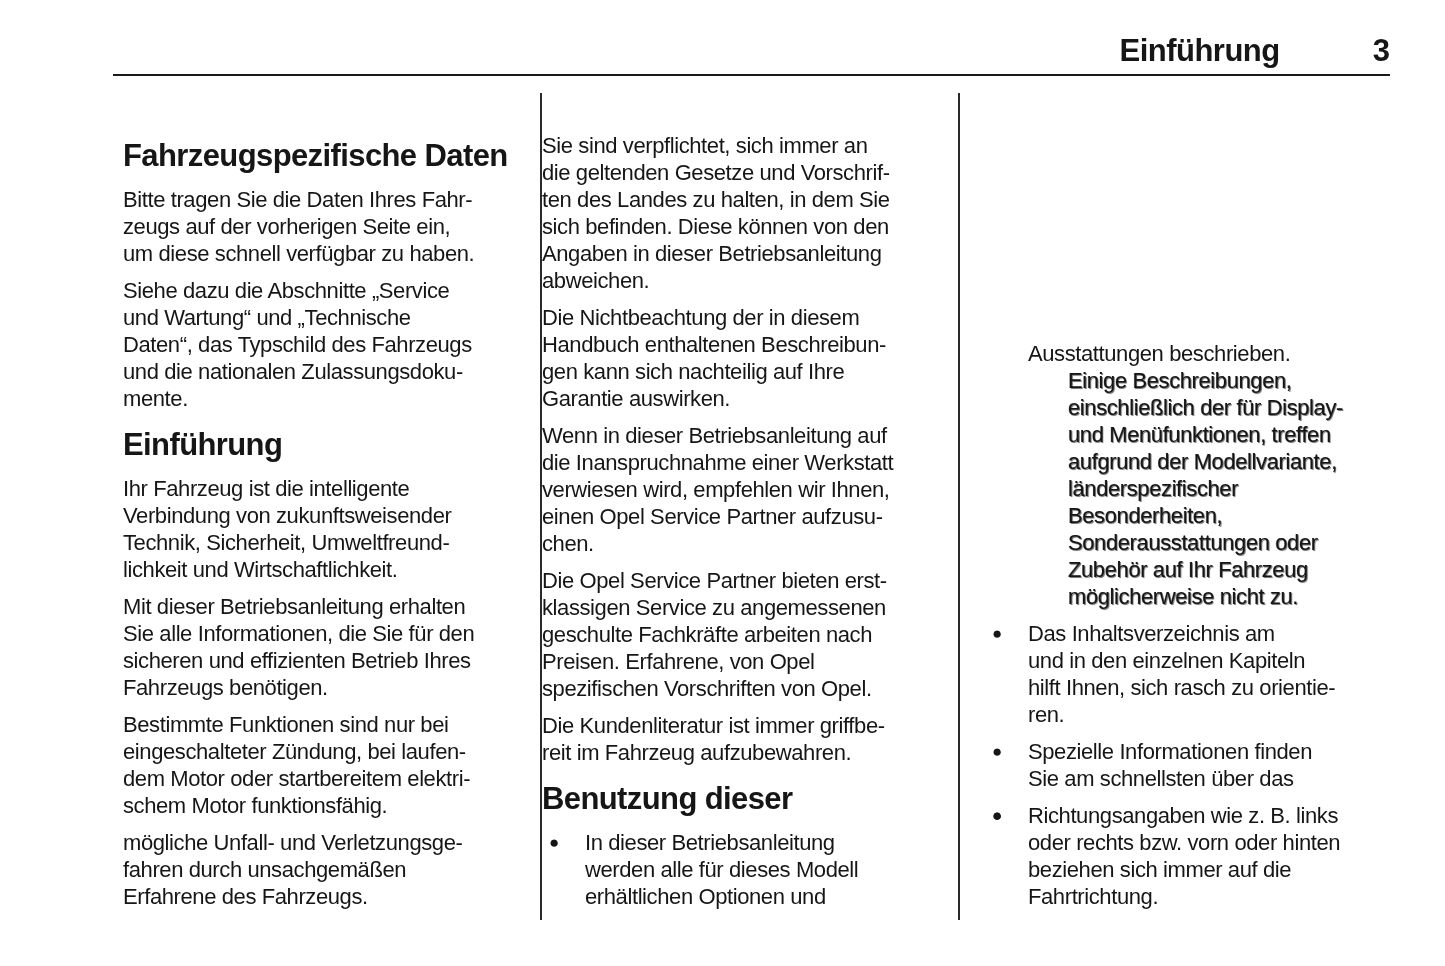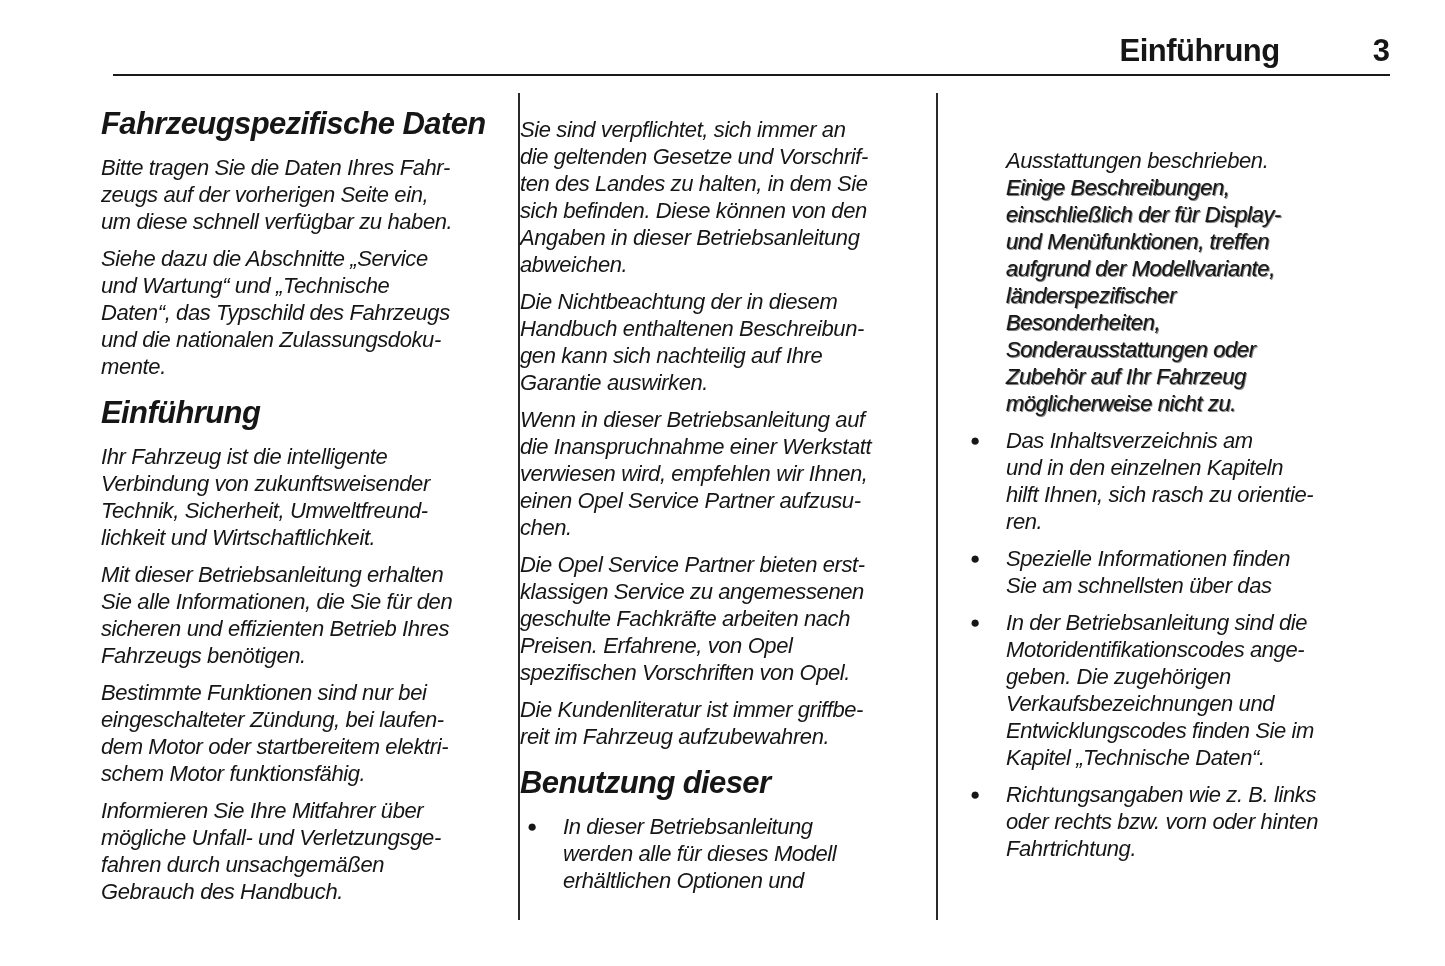--- a/index.html
+++ b/index.html
@@ -48,24 +48,23 @@
     top: 74px;
     left: 113px;
     width: 1277px;
     height: 2px;
     background: #1a1a1a;
   }
   
   .content-columns {
     position: absolute;
     top: 93px;
-    left: 101px;
+    left: 123px;
     display: flex;
-    align-items: center;
-    font-style: italic;
+    align-items: flex-end;
   }
   .col {
     padding-top: 6px;
     font-size: 22px;
     line-height: 27px;
     letter-spacing: -0.4px;
   }
   .col-1 { width: 397px; margin-right: 20px; }
   .col-2 { width: 395px; margin-right: 21px; }
   .col-3 { width: 390px; margin-left: 25px; }
@@ -95,20 +94,21 @@
   .bullet-dot {
     position: absolute;
     left: 7px;
     top: 0;
     font-size: 17px;
     line-height: 27px;
   }
   
   .ghost div {
     text-shadow: 0.9px 0.9px 0.7px rgba(0,0,0,0.55), -0.4px -0.4px 0.4px rgba(0,0,0,0.25);
+    margin-left: 40px;
   }
 </style>
 </head>
 <body>
 
 <div class="page">
 
   <div class="page-header">
     <span class="chapter-title">Einführung</span>
     <span class="page-number">3</span>
@@ -144,24 +144,23 @@
           <div>sicheren und effizienten Betrieb Ihres</div>
           <div>Fahrzeugs benötigen.</div>
         </div>
       <div class="para">
           <div>Bestimmte Funktionen sind nur bei</div>
           <div>eingeschalteter Zündung, bei laufen-</div>
           <div>dem Motor oder startbereitem elektri-</div>
           <div>schem Motor funktionsfähig.</div>
         </div>
       <div class="para">
-          <div>Informieren Sie Ihre Mitfahrer über</div>
           <div>mögliche Unfall- und Verletzungsge-</div>
           <div>fahren durch unsachgemäßen</div>
-          <div>Gebrauch des Handbuch.</div>
+          <div>Erfahrene des Fahrzeugs.</div>
         </div>
     </div>
 
     <div class="v-divider"></div>
 
     <div class="col col-2">
       <div class="para">
           <div>Sie sind verpflichtet, sich immer an</div>
           <div>die geltenden Gesetze und Vorschrif-</div>
           <div>ten des Landes zu halten, in dem Sie</div>
@@ -234,33 +233,26 @@
       </div>
       <div class="bullet-item">
         <span class="bullet-dot">●</span>
         <div class="bullet-text">
             <div>Spezielle Informationen finden</div>
             <div>Sie am schnellsten über das</div>
           </div>
       </div>
       <div class="bullet-item">
         <span class="bullet-dot">●</span>
-        <div class="bullet-text">
-            <div>In der Betriebsanleitung sind die</div>
-            <div>Motoridentifikationscodes ange-</div>
-            <div>geben. Die zugehörigen</div>
-            <div>Verkaufsbezeichnungen und</div>
-            <div>Entwicklungscodes finden Sie im</div>
-            <div>Kapitel „Technische Daten“.</div>
-          </div>
       </div>
       <div class="bullet-item">
         <span class="bullet-dot">●</span>
         <div class="bullet-text">
             <div>Richtungsangaben wie z. B. links</div>
             <div>oder rechts bzw. vorn oder hinten</div>
+            <div>beziehen sich immer auf die</div>
             <div>Fahrtrichtung.</div>
           </div>
       </div>
     </div>
 
   </div>
 </div>
 
 </body></html>

